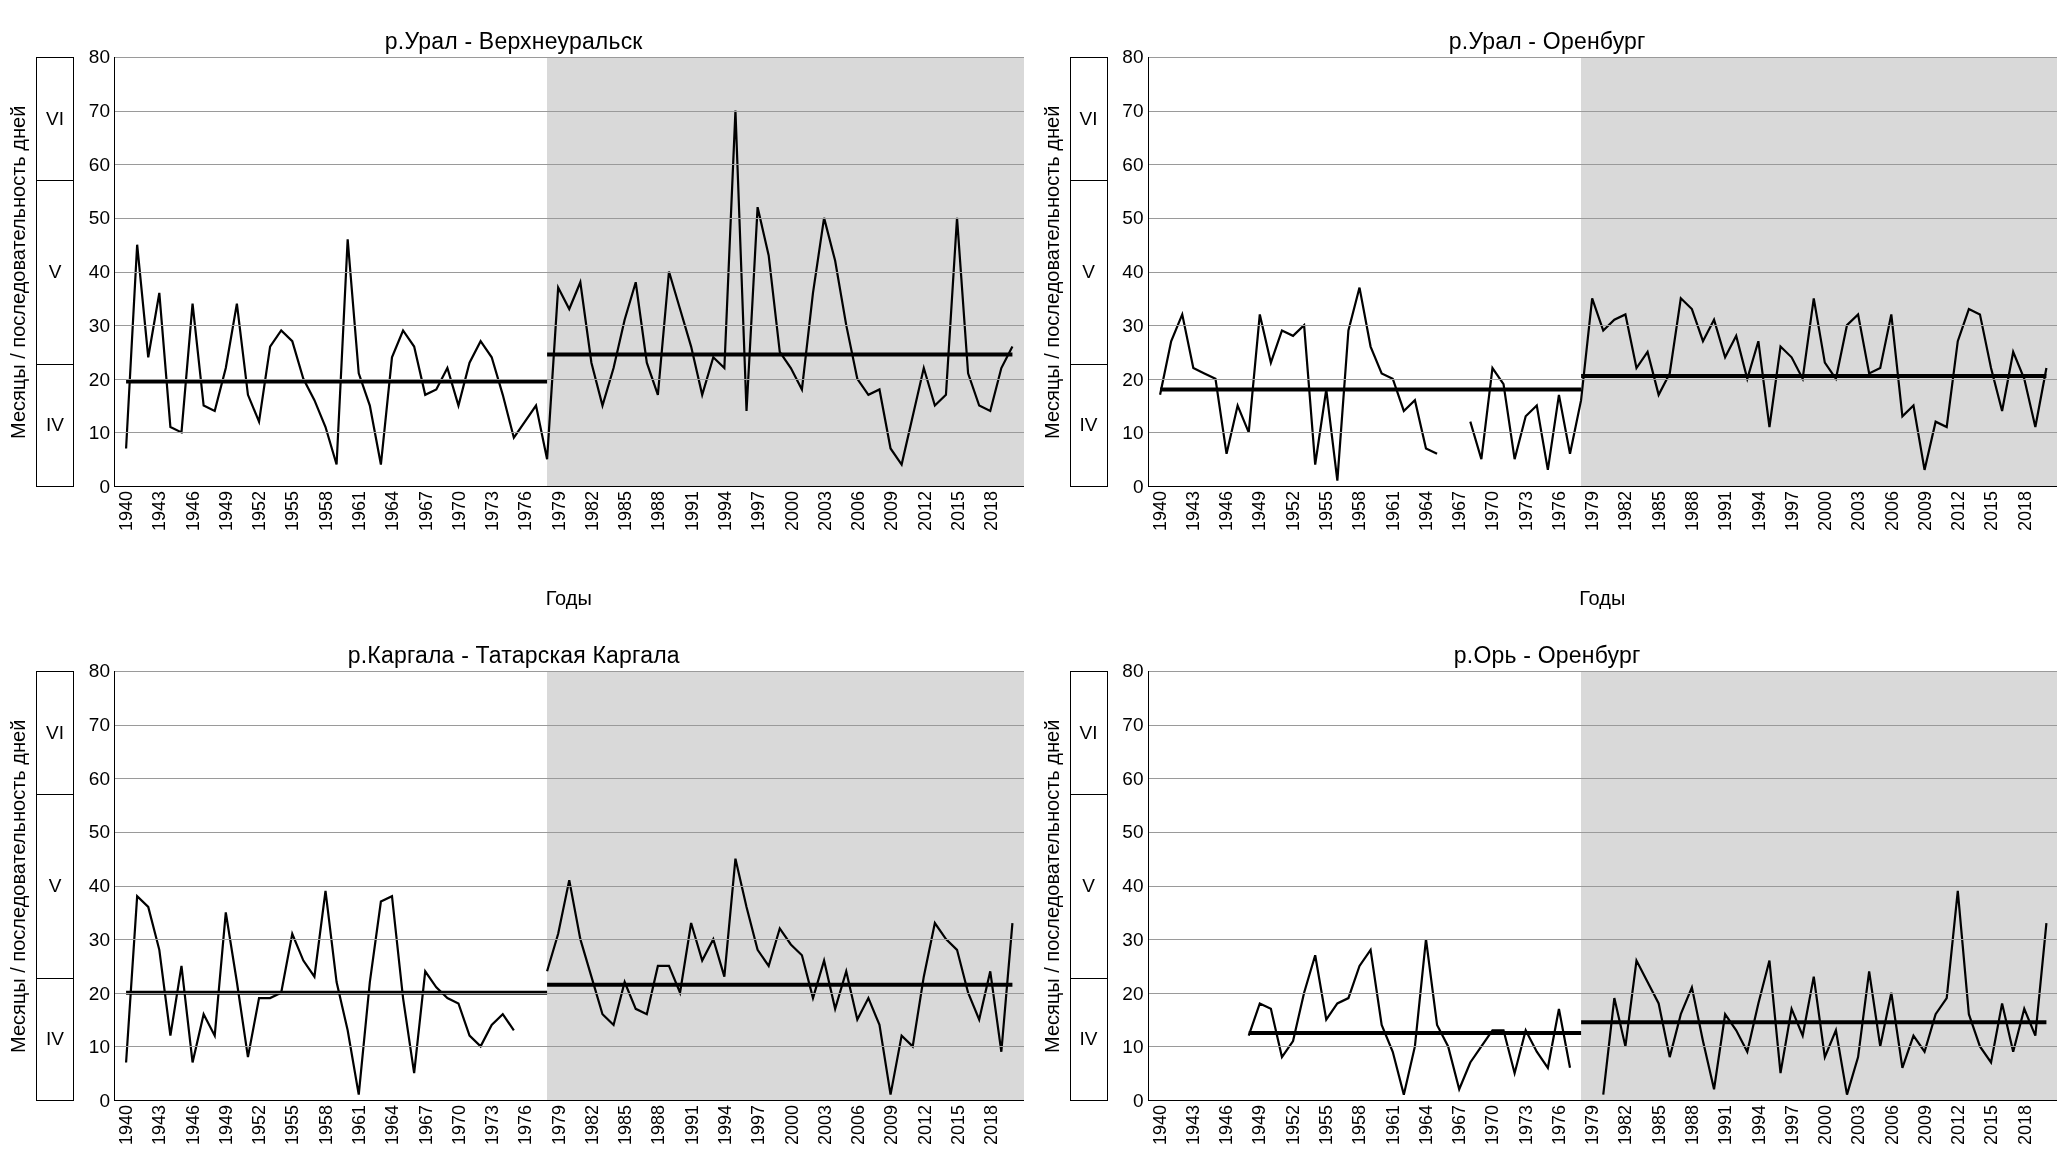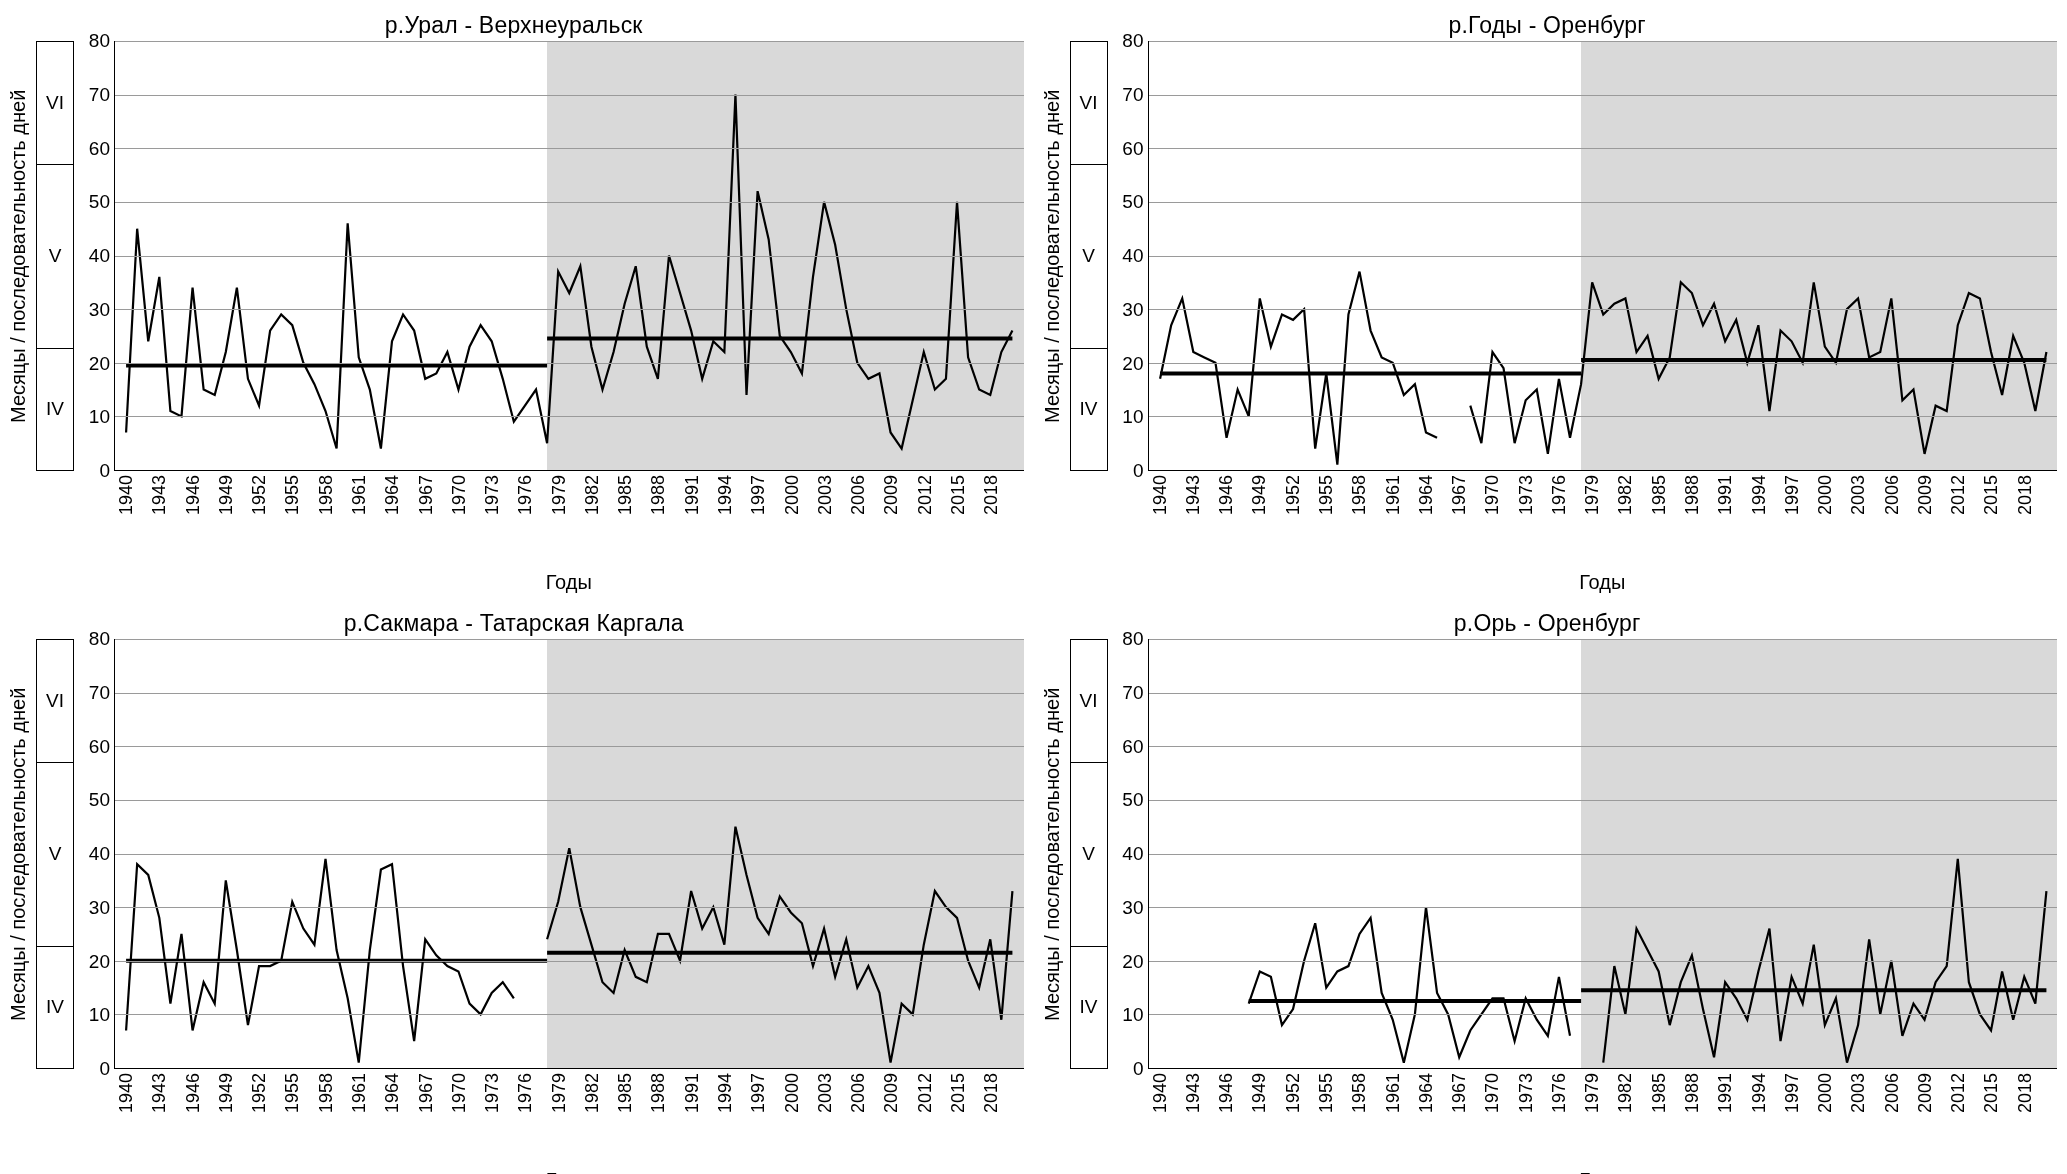--- a/index.html
+++ b/index.html
@@ -18,21 +18,21 @@
     display: grid;
     grid-template-columns: 1fr 1fr;
     grid-template-rows: 1fr 1fr;
     width: 2067px;
     height: 1174px;
     box-sizing: border-box;
   }
   .panel {
     position: relative;
     box-sizing: border-box;
-    padding: 4px 10px 4px 4px;
+    padding: 20px 10px 4px 4px;
   }
   .panel-title {
     text-align: center;
     font-size: 23px;
     font-weight: normal;
     color: #000;
     margin: 8px 0 2px 0;
     letter-spacing: 0.2px;
   }
   .plot-row {
@@ -206,21 +206,21 @@
         <div class="xtick" style="left: calc(81.7073% - 9px);">2006</div>
         <div class="xtick" style="left: calc(85.3659% - 9px);">2009</div>
         <div class="xtick" style="left: calc(89.0244% - 9px);">2012</div>
         <div class="xtick" style="left: calc(92.6829% - 9px);">2015</div>
         <div class="xtick" style="left: calc(96.3415% - 9px);">2018</div>
       </div>
     <div class="xlabel">Годы</div>
   </div>
 
   <div class="panel">
-    <div class="panel-title">р.Годы - Оренбург</div>
+    <div class="panel-title">р.Урал - Оренбург</div>
     <div class="plot-row">
       <div class="ylabel">Месяцы / последовательность дней</div>
       <div class="month-axis">
           <div class="month-cell" style="top: 0%; height: 28.5%;">VI</div>
           <div class="month-sep" style="top: 28.5%;"></div>
           <div class="month-cell" style="top: 28.5%; height: 43%;">V</div>
           <div class="month-sep" style="top: 71.5%;"></div>
           <div class="month-cell" style="top: 71.5%; height: 28.5%;">IV</div>
         </div>
       <div class="ynum-col">
@@ -277,21 +277,21 @@
         <div class="xtick" style="left: calc(81.7073% - 9px);">2006</div>
         <div class="xtick" style="left: calc(85.3659% - 9px);">2009</div>
         <div class="xtick" style="left: calc(89.0244% - 9px);">2012</div>
         <div class="xtick" style="left: calc(92.6829% - 9px);">2015</div>
         <div class="xtick" style="left: calc(96.3415% - 9px);">2018</div>
       </div>
     <div class="xlabel">Годы</div>
   </div>
 
   <div class="panel">
-    <div class="panel-title">р.Сакмара - Татарская Каргала</div>
+    <div class="panel-title">р.Каргала - Татарская Каргала</div>
     <div class="plot-row">
       <div class="ylabel">Месяцы / последовательность дней</div>
       <div class="month-axis">
           <div class="month-cell" style="top: 0%; height: 28.5%;">VI</div>
           <div class="month-sep" style="top: 28.5%;"></div>
           <div class="month-cell" style="top: 28.5%; height: 43%;">V</div>
           <div class="month-sep" style="top: 71.5%;"></div>
           <div class="month-cell" style="top: 71.5%; height: 28.5%;">IV</div>
         </div>
       <div class="ynum-col">

